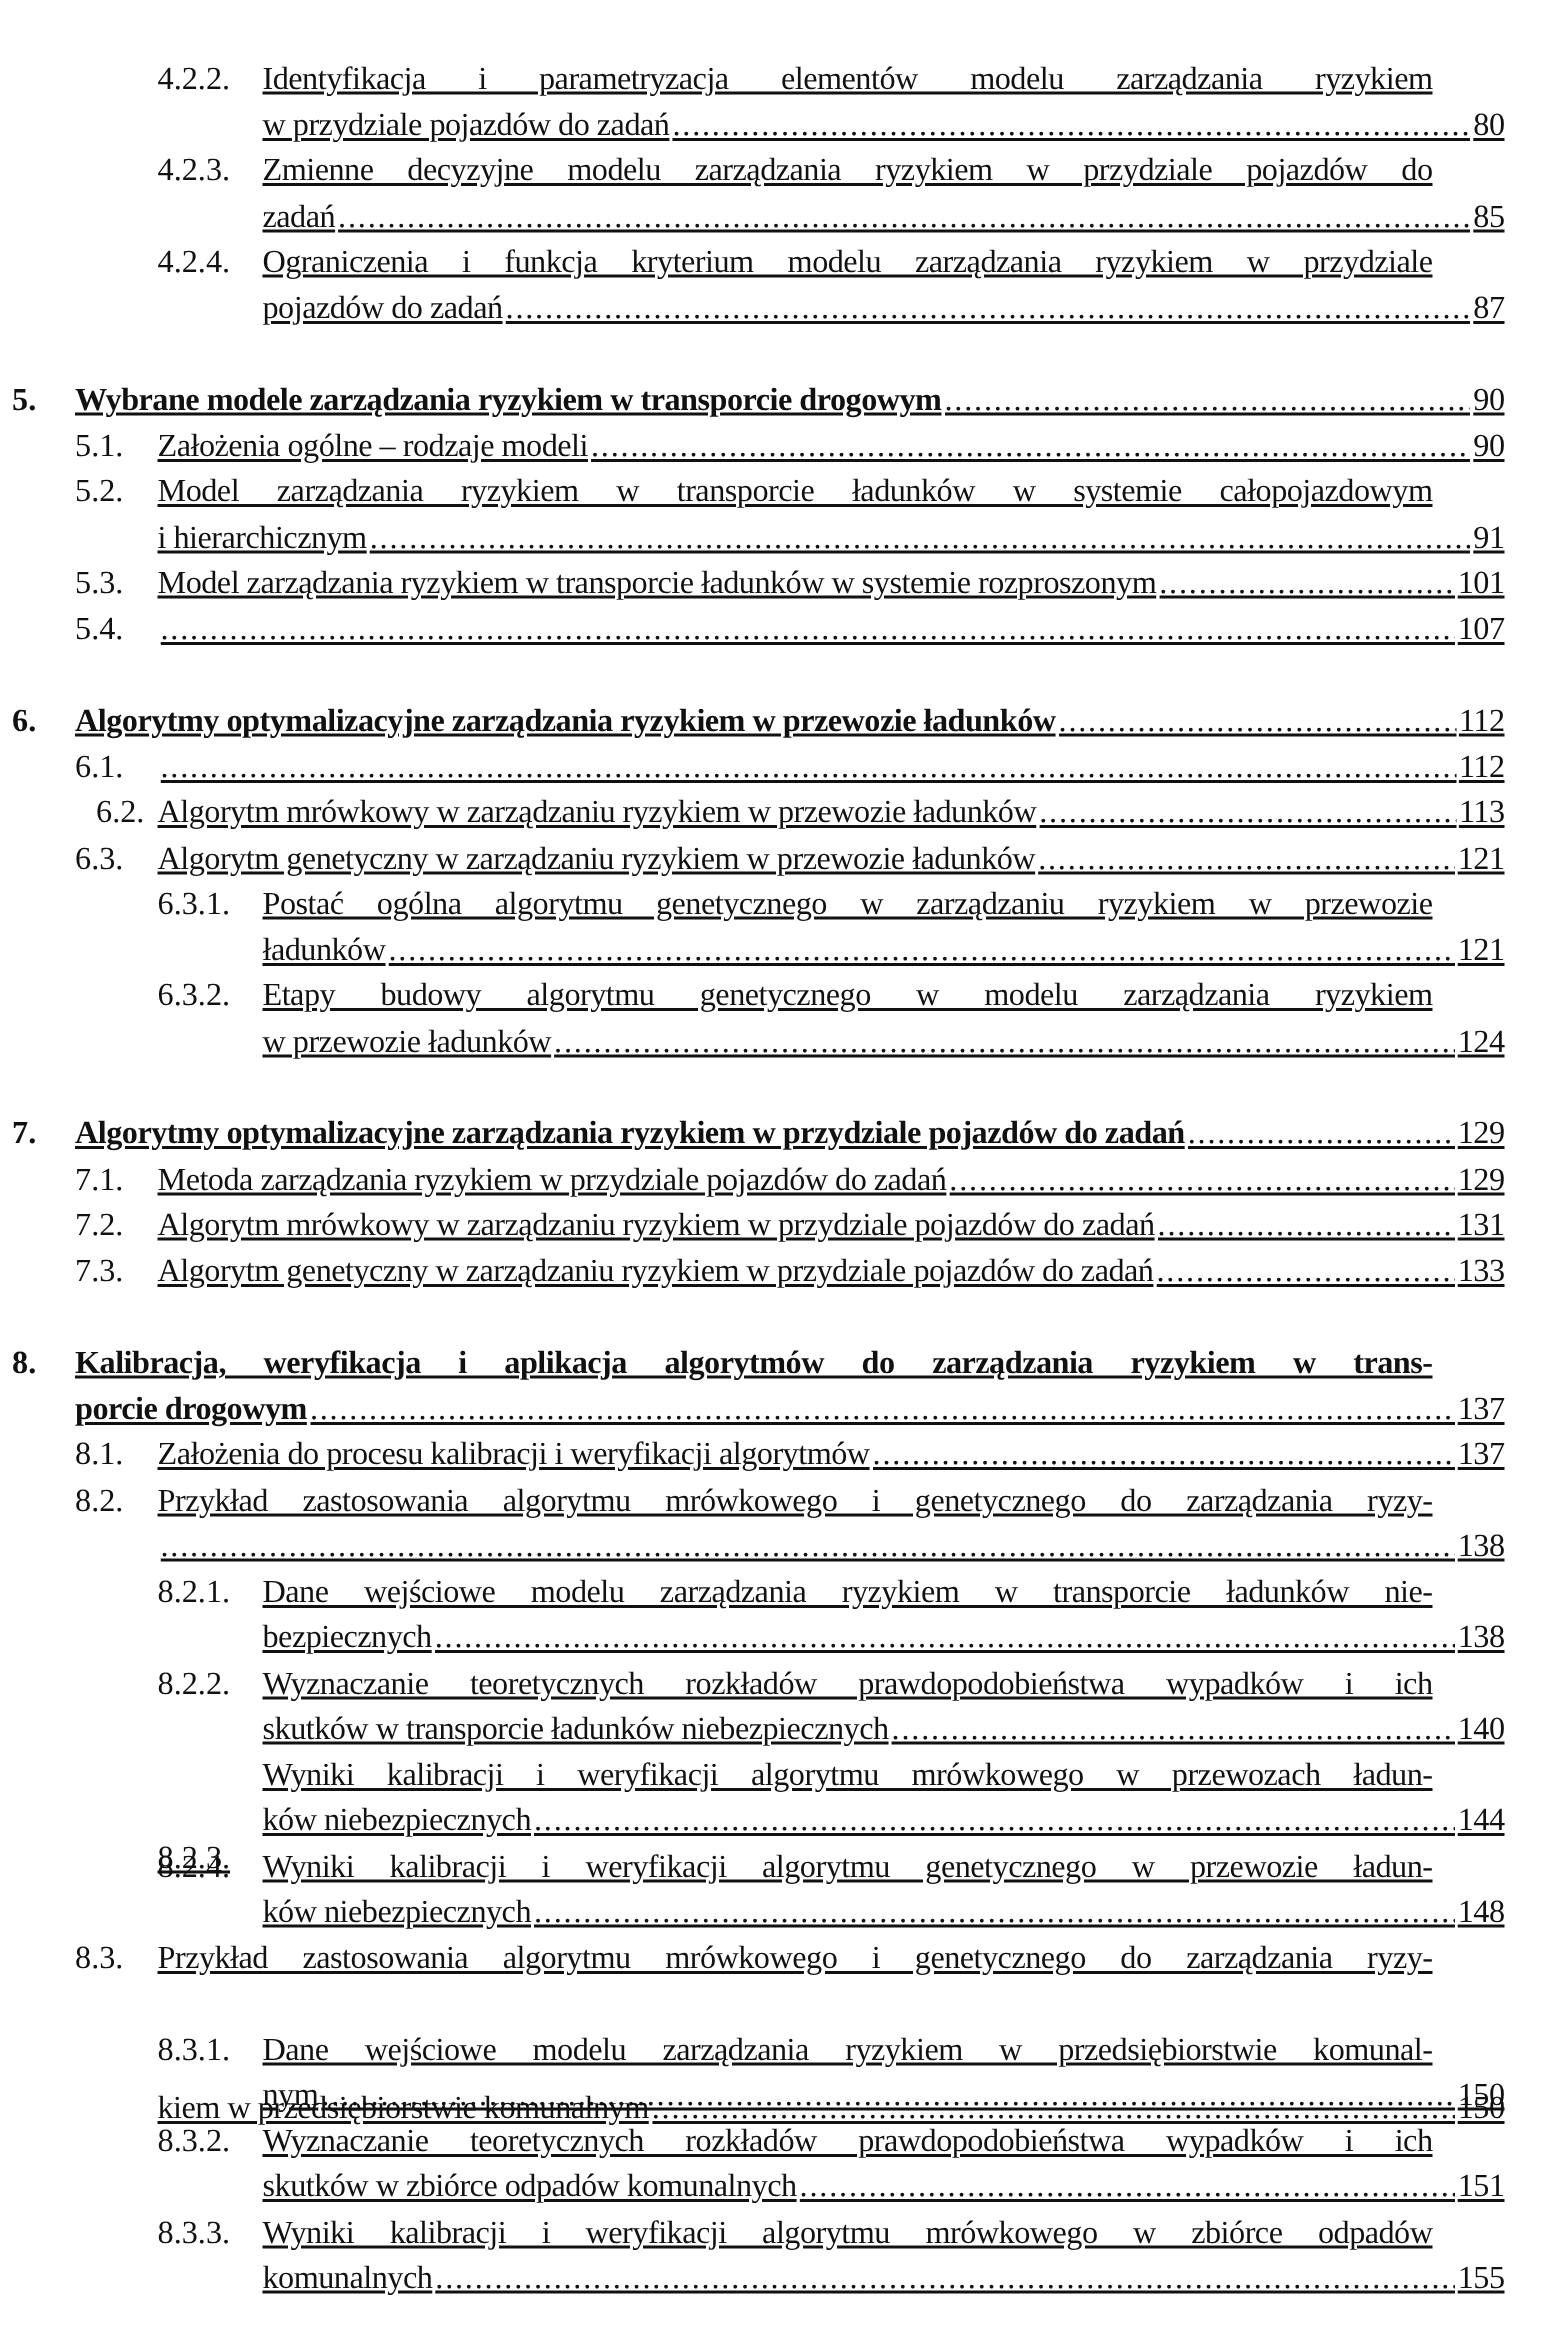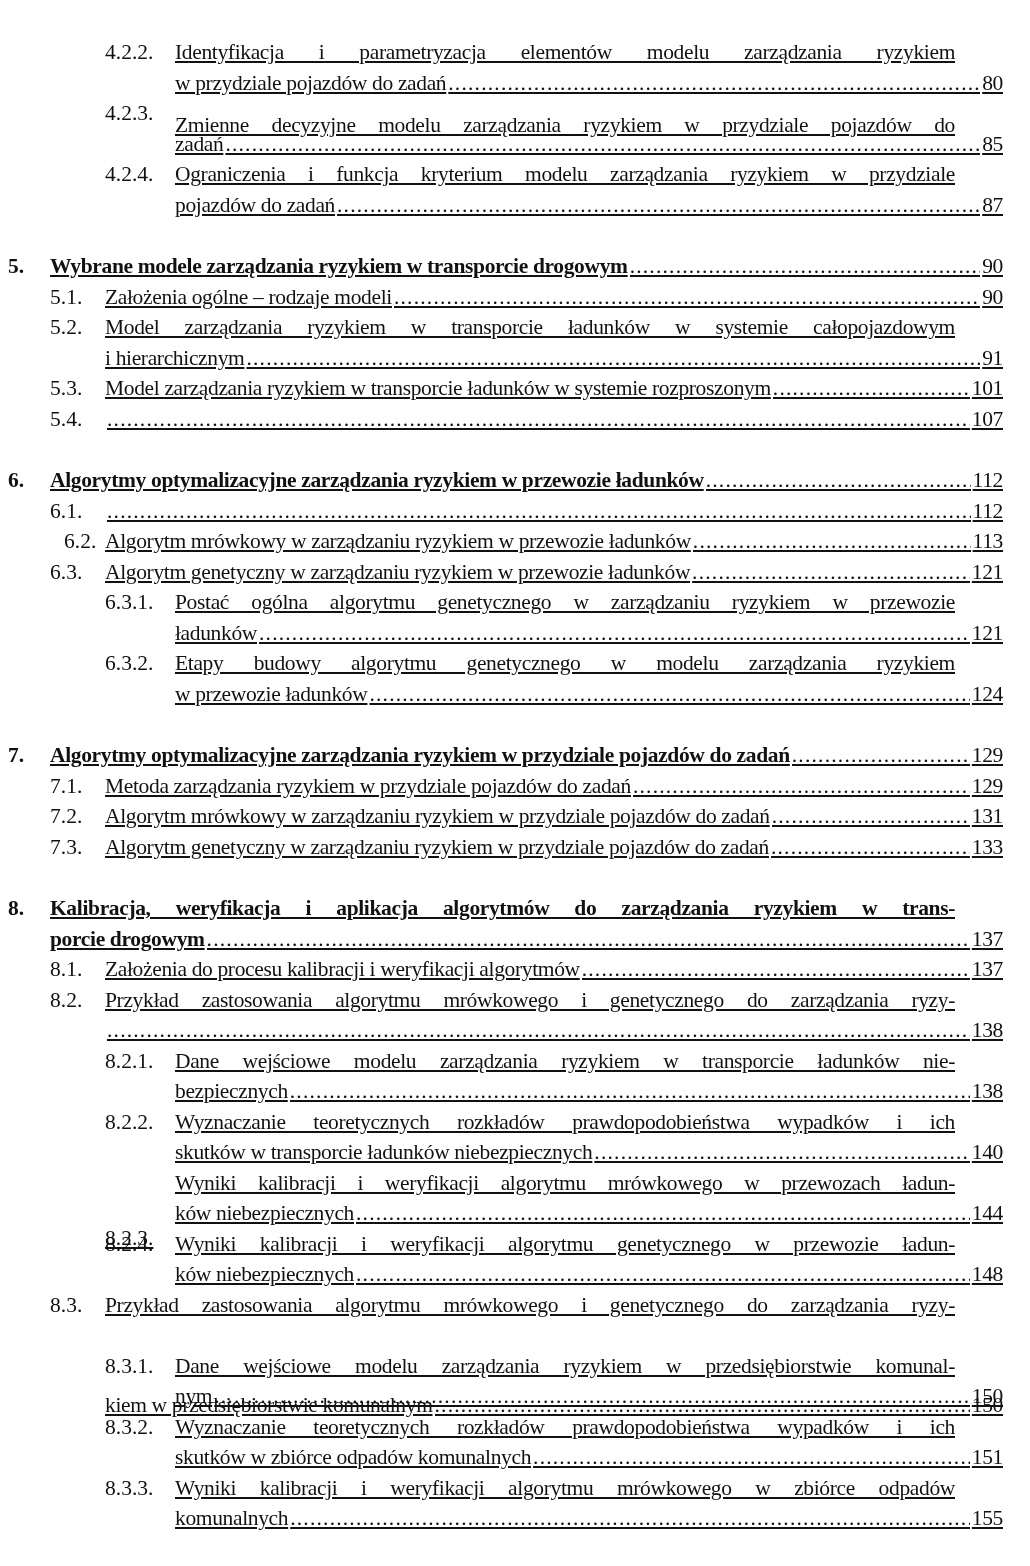--- a/index.html
+++ b/index.html
@@ -36,21 +36,21 @@
       <span class="num" style="left: 105px; top: 37px;">4.2.2.</span>
       <div class="line justify" style="top: 37px; left: 175px; width: 780px; letter-spacing: -0.35px;">Identyfikacja i parametryzacja elementów modelu zarządzania ryzykiem</div>
       <div class="line last" style="top: 67.5px; left: 175px; width: 828px; letter-spacing: -0.35px;">
         <span class="txt">w przydziale pojazdów do zadań</span>
         <span class="dots">............................................................................................................................................................................................................................................................................................................</span>
         <span class="page">80</span>
       </div>
     </div>
     <div class="entry" style="top: 0px;">
       <span class="num" style="left: 105px; top: 98px;">4.2.3.</span>
-      <div class="line justify" style="top: 98px; left: 175px; width: 780px; letter-spacing: -0.35px; margin-top: 12px;">Zmienne decyzyjne modelu zarządzania ryzykiem w przydziale pojazdów do</div>
+      <div class="line justify" style="top: 98px; left: 175px; width: 780px; letter-spacing: -0.35px;">Zmienne decyzyjne modelu zarządzania ryzykiem w przydziale pojazdów do</div>
       <div class="line last" style="top: 128.5px; left: 175px; width: 828px; letter-spacing: -0.35px;">
         <span class="txt">zadań</span>
         <span class="dots">............................................................................................................................................................................................................................................................................................................</span>
         <span class="page">85</span>
       </div>
     </div>
     <div class="entry" style="top: 0px;">
       <span class="num" style="left: 105px; top: 159px;">4.2.4.</span>
       <div class="line justify" style="top: 159px; left: 175px; width: 780px; letter-spacing: -0.35px;">Ograniczenia i funkcja kryterium modelu zarządzania ryzykiem w przydziale</div>
       <div class="line last" style="top: 189.5px; left: 175px; width: 828px; letter-spacing: -0.35px;">

